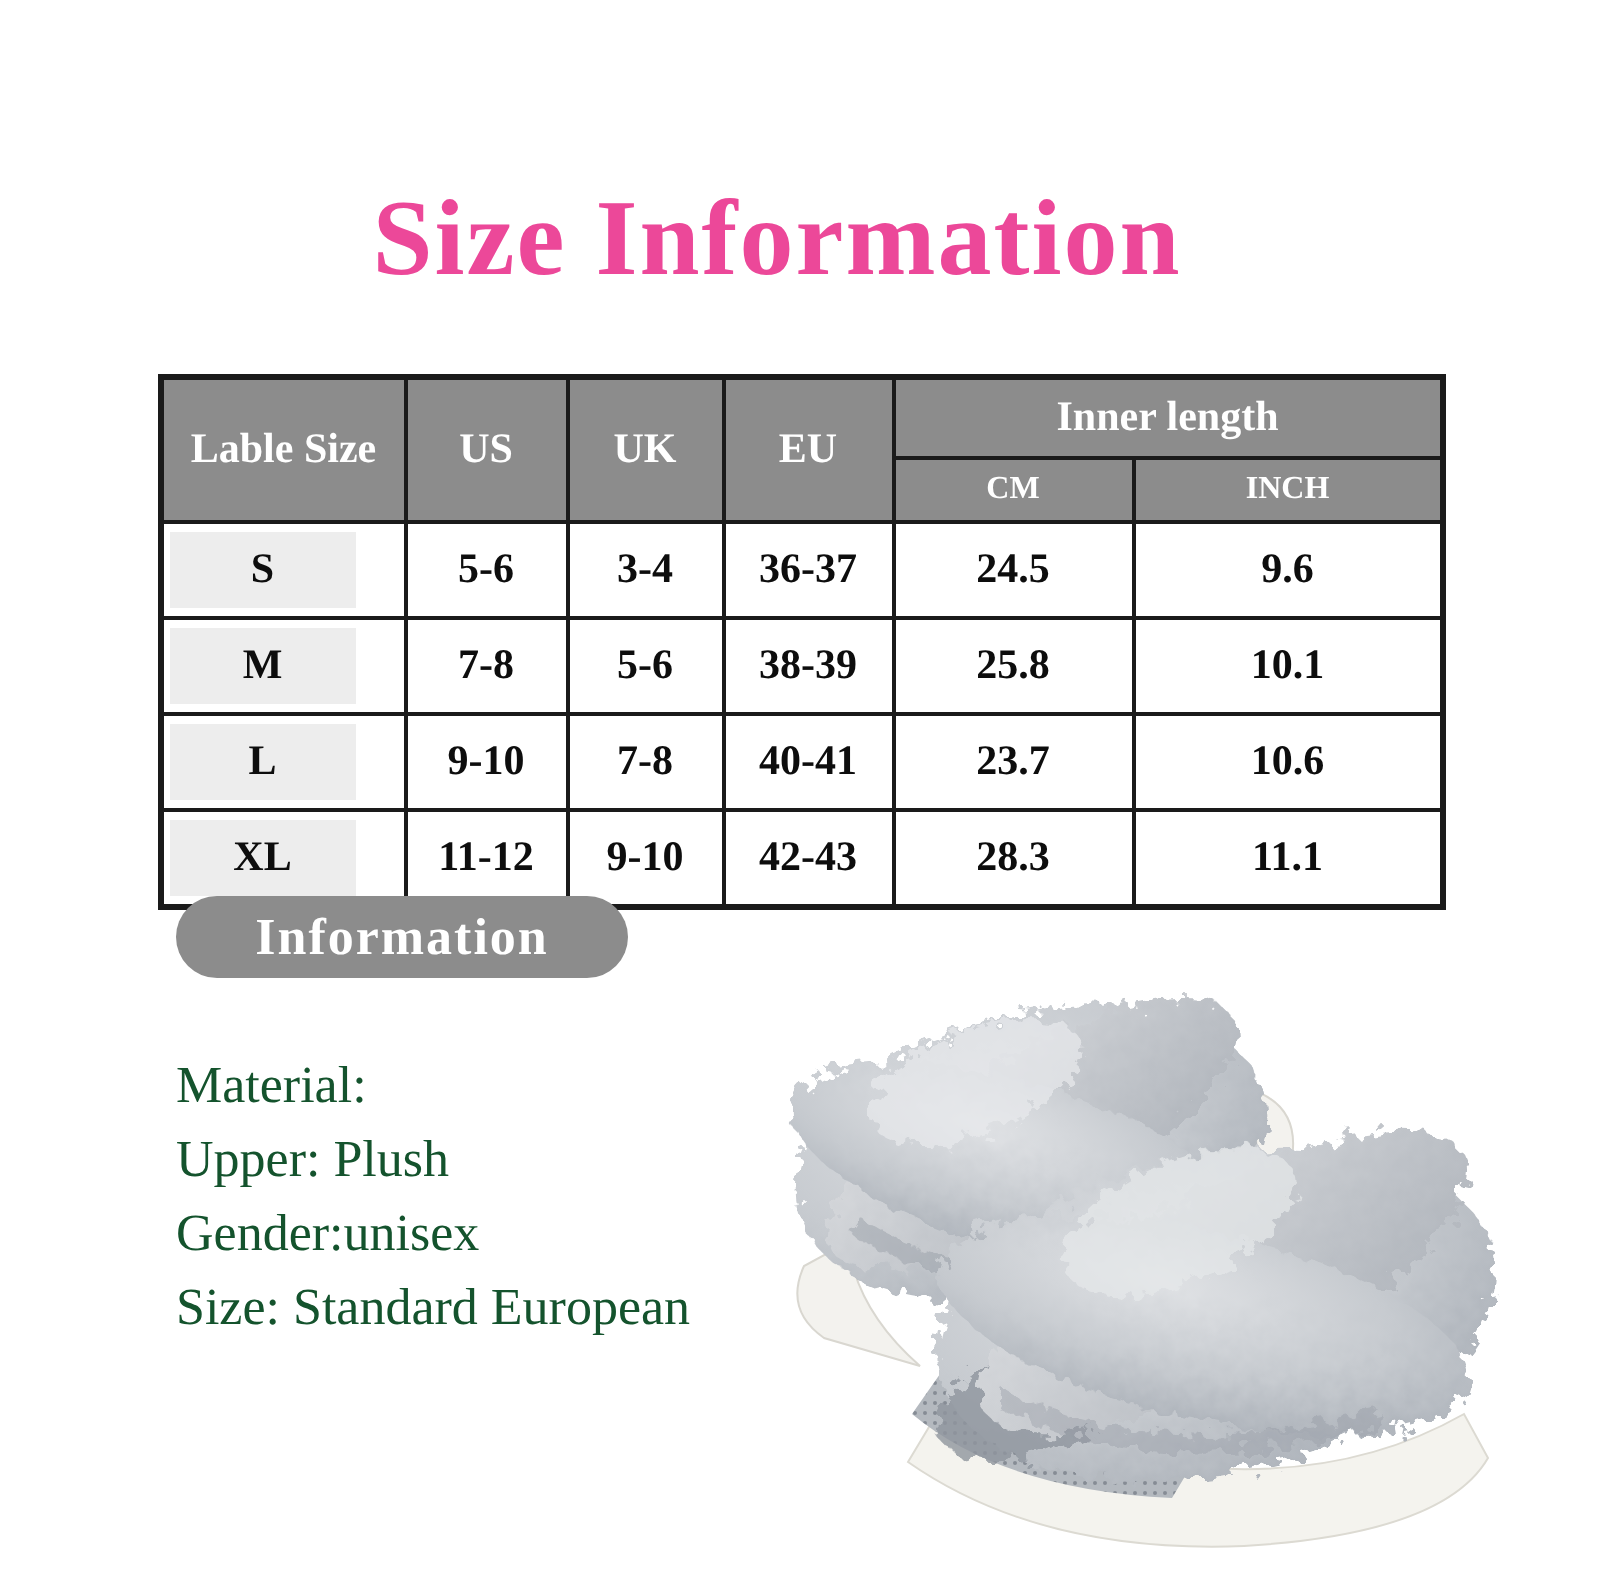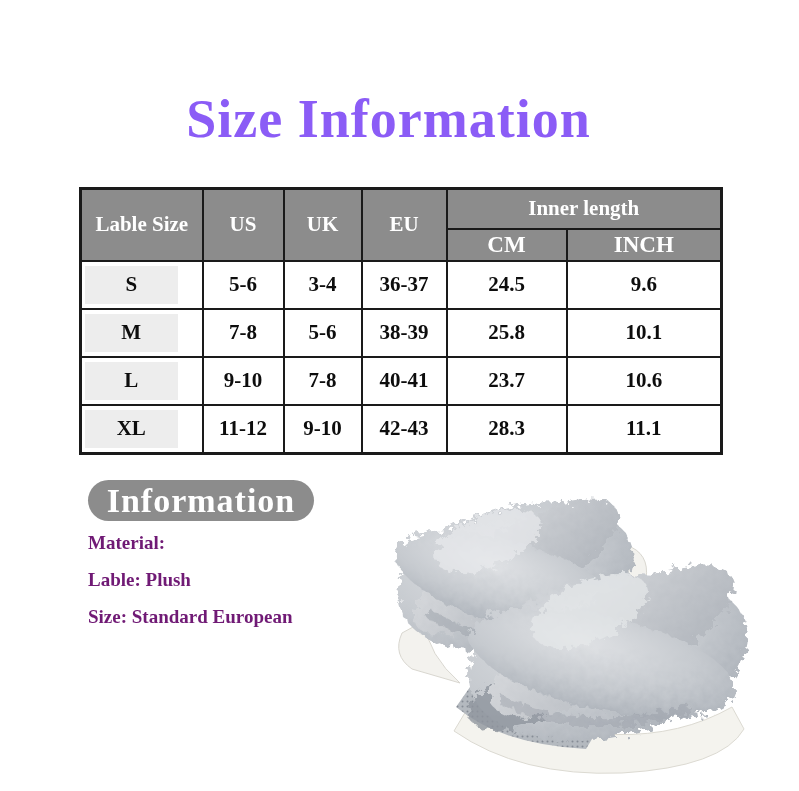--- a/index.html
+++ b/index.html
@@ -12,57 +12,57 @@
   *{margin:0;padding:0;box-sizing:border-box;}
   html,body{background:#ffffff;}
   body{
     width:799px;height:791px;position:relative;overflow:hidden;
     font-family:"Liberation Serif","DejaVu Serif",serif;
     color:#111111;
   }
   .page-title{
     position:absolute;top:88px;left:0;right:22px;
     text-align:center;
-    font-size:54px;font-weight:bold;letter-spacing:1px;color:#8b5cf6;
+    font-size:54px;font-weight:bold;letter-spacing:1px;color:#ec4899;
   }
   
   table.size-table{
     position:absolute;left:79px;top:187px;width:641px;
     border-collapse:collapse;table-layout:fixed;
     border:3px solid var(--border);
   }
   .size-table td,.size-table th{
     border:2px solid var(--border);
     text-align:center;vertical-align:middle;
     font-weight:bold;font-size:21px;
   }
   .size-table th{
     background:var(--header-bg);color:var(--header-text);
   }
   .size-table .hrow1{height:40px;}
   .size-table .hrow2{height:32px;}
-  .size-table .hrow2 th{font-size:23px;}
+  .size-table .hrow2 th{font-size:16px;}
   .size-table .drow{height:46px;}
   .size-table td{background:#ffffff;color:#0d0d0d;}
   .size-table td.size-cell{padding:0;}
   .size-chip{
     margin:4px 24px 4px 3px;height:38px;
     background:var(--row-label-bg);
     display:flex;align-items:center;justify-content:center;
   }
   
   .info-pill{
-    position:absolute;left:88px;top:480px;width:226px;height:41px;
+    position:absolute;left:88px;top:448px;width:226px;height:41px;
     background:var(--pill-bg);border-radius:21px;
     display:flex;align-items:center;justify-content:center;
-    color:#ffffff;font-size:34px;font-weight:bold;letter-spacing:1px;
+    color:#ffffff;font-size:26px;font-weight:bold;letter-spacing:1px;
   }
   .info-lines{
     position:absolute;left:88px;top:524px;width:330px;
-    font-size:19px;font-weight:bold;line-height:37px;color:#701a75;
+    font-size:26px;font-weight:normal;line-height:37px;color:#14532d;
   }
   
   .product-photo{
     position:absolute;left:388px;top:483px;width:405px;height:302px;
   }
 </style>
 </head>
 <body>
 
 <div class="page-title">Size Information</div>
@@ -130,21 +130,22 @@
   </tr>
 </tbody>
   </table>
 
 <div class="info-pill">
   <span>Information</span>
 </div>
 
 <div class="info-lines">
   <div>Material:</div>
-  <div>Lable: Plush</div>
+  <div>Upper: Plush</div>
+  <div>Gender:unisex</div>
   <div>Size: Standard European</div>
 </div>
 
 <div class="product-photo">
   <svg width="405" height="302" viewBox="0 0 405 302" xmlns="http://www.w3.org/2000/svg">
     <defs>
       <filter id="fur" x="-25%" y="-25%" width="150%" height="150%">
         <feTurbulence type="fractalNoise" baseFrequency="0.13" numOctaves="3" seed="7" result="n"></feTurbulence>
         <feDisplacementMap in="SourceGraphic" in2="n" scale="15"></feDisplacementMap>
       </filter>

